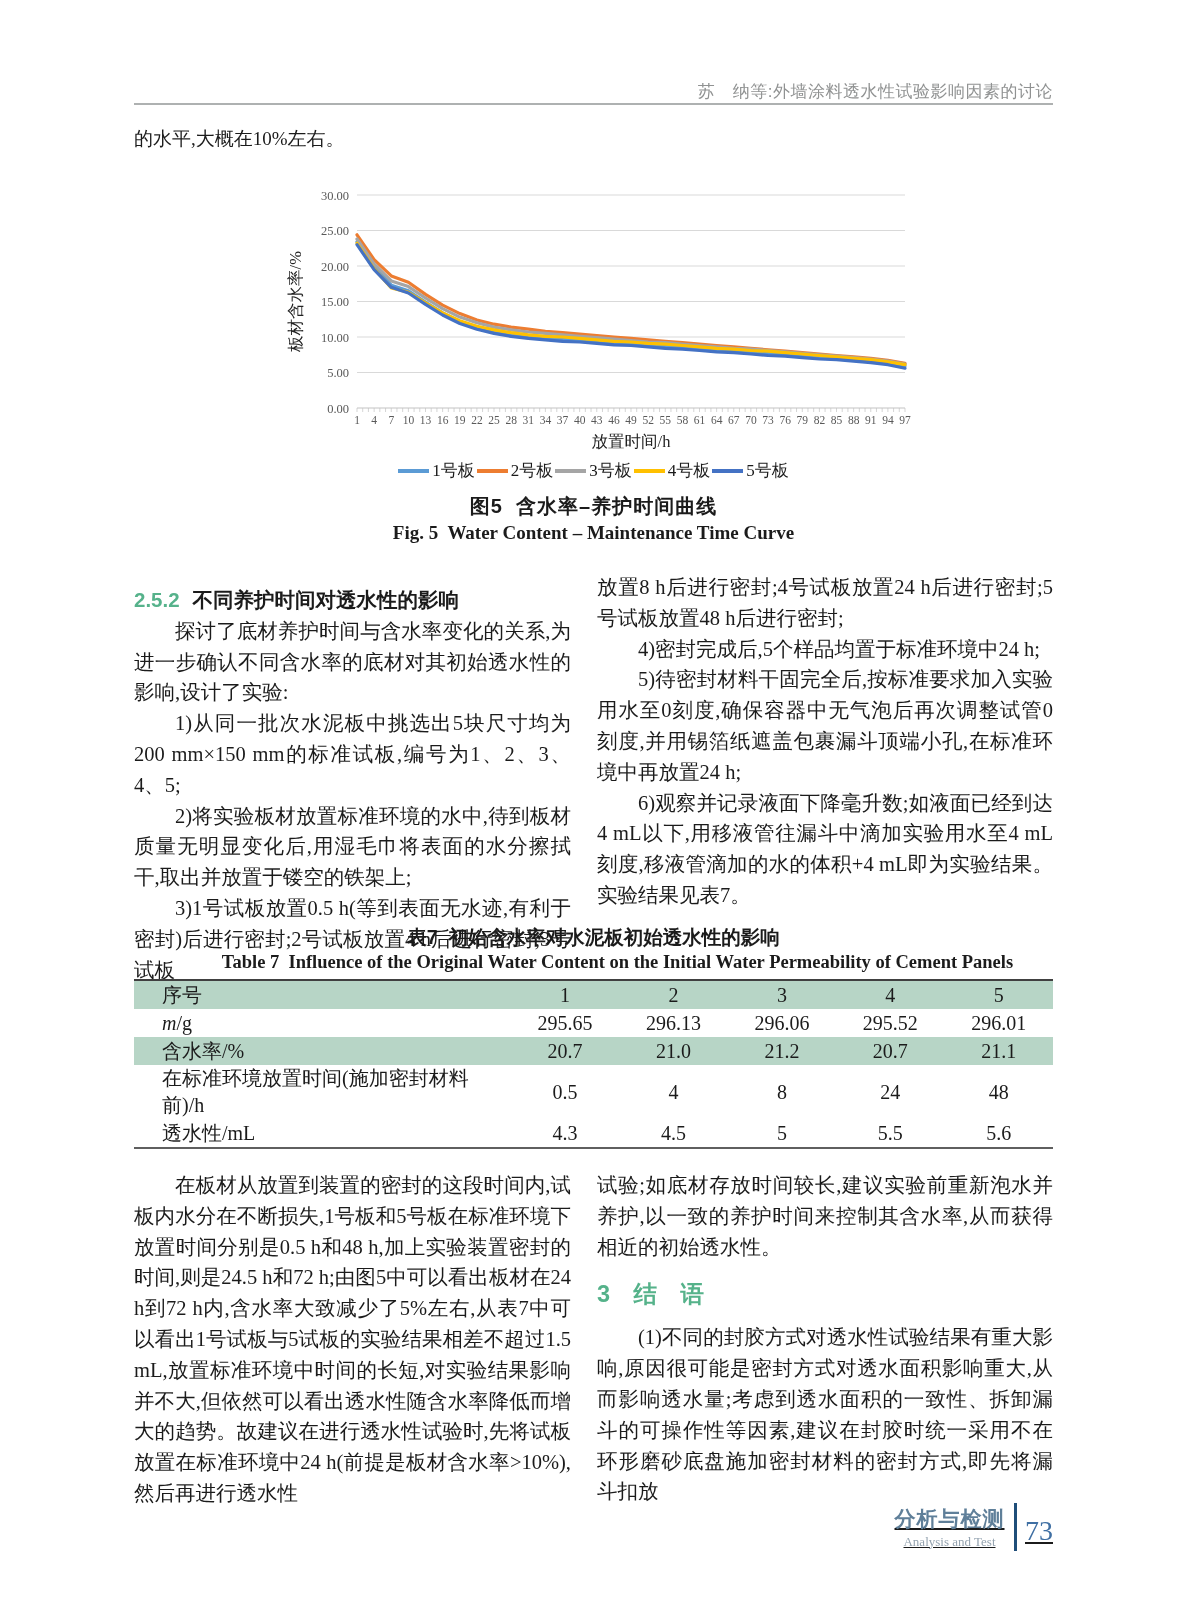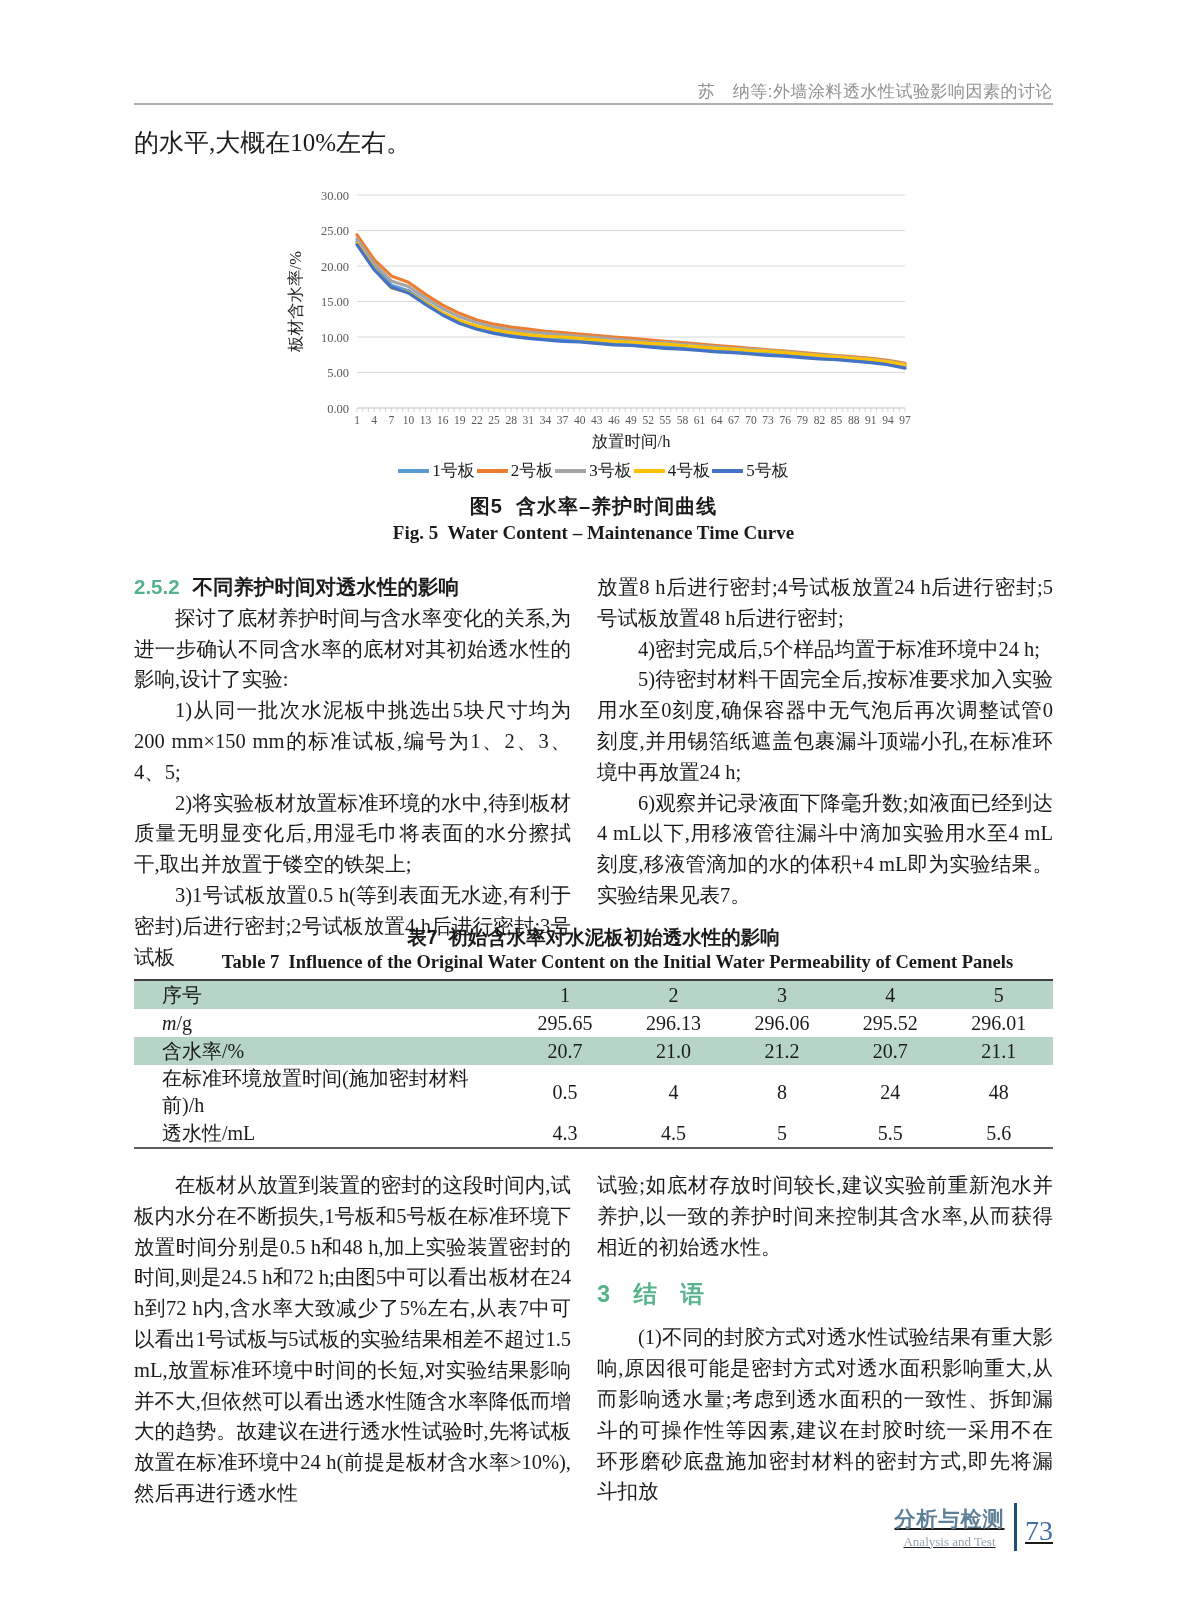--- a/index.html
+++ b/index.html
@@ -9,38 +9,38 @@
     font-family:"Liberation Serif","DejaVu Serif",serif;
   }
 
   .running-title {
     position:absolute; top:80px; right:134px;
     font-family:"Liberation Sans","DejaVu Sans",sans-serif;
     font-size:17px; color:#909292; letter-spacing:.5px;
   }
   .header-rule { position:absolute; top:103px; left:134px; width:919px; height:2px; background:#aeb1b1; }
 
-  .lead { position:absolute; top:126px; left:134px; font-size:25px; }
+  .lead { position:absolute; top:126px; left:134px; font-size:19px; }
 
   #chart-svg { position:absolute; left:278px; top:176px; font-family:"Liberation Serif","DejaVu Serif",serif; }
 
   .legend-row { position:absolute; top:459px; left:0; width:100%; display:flex; justify-content:center; align-items:center; }
   .legend-item { display:flex; align-items:center; margin:0 1px; }
   .legend-swatch { width:31px; height:4px; margin-right:3px; }
   .legend-label { font-size:17px; color:#1b1b1b; }
 
   .fig-cap-zh { position:absolute; top:493px; left:0; width:100%; text-align:center;
     font-family:"Liberation Sans","DejaVu Sans",sans-serif; font-weight:bold; font-size:20px; letter-spacing:1px; white-space:pre; }
   .fig-cap-en { position:absolute; top:522px; left:0; width:100%; text-align:center;
     font-weight:bold; font-size:19px; white-space:pre; }
 
   .col { position:absolute; font-size:20.5px; line-height:30.8px; text-align:justify; }
   .col p { margin:0; }
   .col p.indent { text-indent:2em; }
-  #col-252-left  { left:134px; top:572px; width:437px; }
+  #col-252-left  { left:134px; top:585px; width:437px; }
   #col-252-right { left:597px; top:572px; width:456px; }
   .sub-heading { font-family:"Liberation Sans","DejaVu Sans",sans-serif; font-weight:bold; }
   .sub-heading .num { color:#56b28b; font-weight:600; margin-right:13px; }
 
   .tbl-title-zh { position:absolute; top:924px; left:0; width:100%; text-align:center;
     font-family:"Liberation Sans","DejaVu Sans",sans-serif; font-weight:bold; font-size:19.5px; white-space:pre; }
   .tbl-title-en { position:absolute; top:952px; left:0; width:100%; text-align:center;
     font-weight:bold; font-size:18.5px; white-space:pre;margin-left:24px; }
 
   #table7 { position:absolute; top:979px; left:134px; width:919px; border-collapse:collapse;

